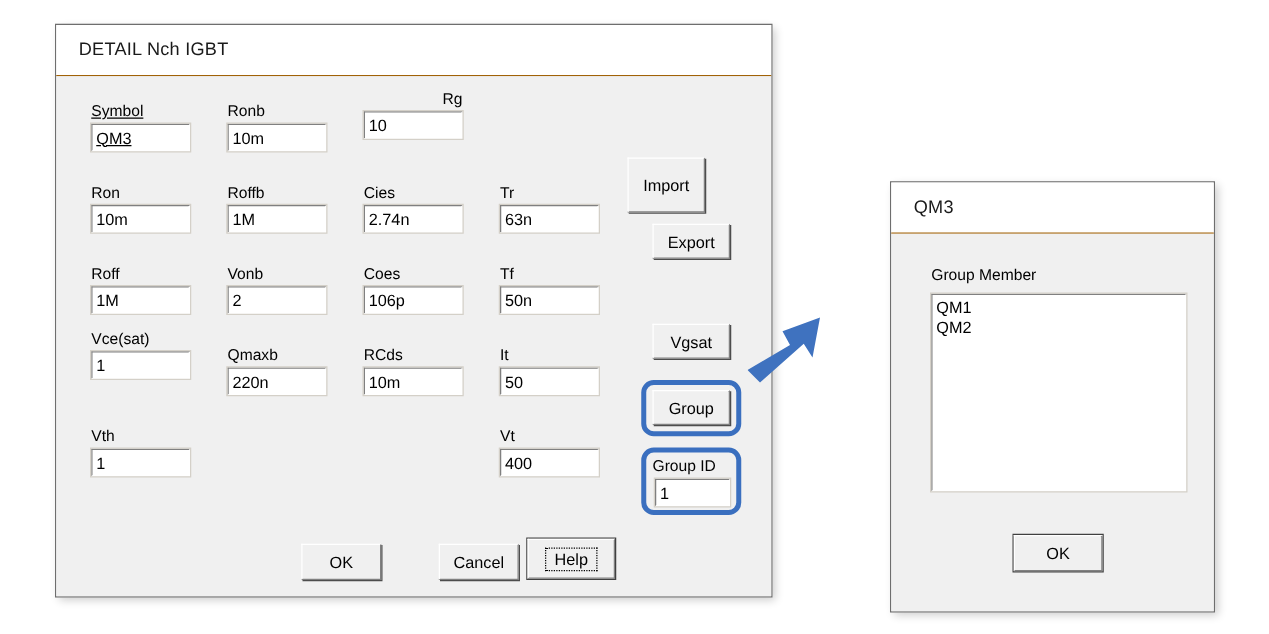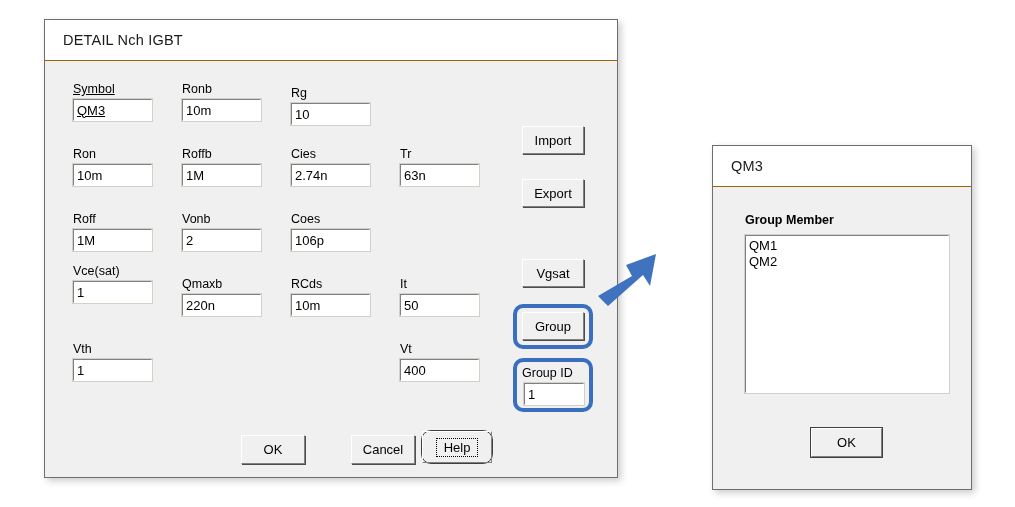--- a/index.html
+++ b/index.html
@@ -178,21 +178,21 @@
     <div class="dlg-body">
 
       <div class="field" style="left:28px; top:21px; width:79px;text-decoration:underline;">
         <div class="field-label">Symbol</div>
         <div class="textbox">QM3</div>
       </div>
       <div class="field" style="left:137px; top:21px; width:79px;">
         <div class="field-label">Ronb</div>
         <div class="textbox">10m</div>
       </div>
-      <div class="field" style="left:246px; top:25px; width:79px;">
+      <div class="field" style="left:246px; top:11px; width:79px;text-align:right;">
         <div class="field-label">Rg</div>
         <div class="textbox">10</div>
       </div>
 
       <div class="field" style="left:28px; top:86px; width:79px;">
         <div class="field-label">Ron</div>
         <div class="textbox">10m</div>
       </div>
       <div class="field" style="left:137px; top:86px; width:79px;">
         <div class="field-label">Roffb</div>
@@ -212,20 +212,24 @@
         <div class="textbox">1M</div>
       </div>
       <div class="field" style="left:137px; top:151px; width:79px;">
         <div class="field-label">Vonb</div>
         <div class="textbox">2</div>
       </div>
       <div class="field" style="left:246px; top:151px; width:79px;">
         <div class="field-label">Coes</div>
         <div class="textbox">106p</div>
       </div>
+      <div class="field" style="left:355px; top:151px; width:79px;">
+        <div class="field-label">Tf</div>
+        <div class="textbox">50n</div>
+      </div>
 
       <div class="field" style="left:28px; top:203px; width:79px;">
         <div class="field-label">Vce(sat)</div>
         <div class="textbox">1</div>
       </div>
       <div class="field" style="left:137px; top:216px; width:79px;">
         <div class="field-label">Qmaxb</div>
         <div class="textbox">220n</div>
       </div>
       <div class="field" style="left:246px; top:216px; width:79px;">
@@ -239,21 +243,21 @@
 
       <div class="field" style="left:28px; top:281px; width:79px;">
         <div class="field-label">Vth</div>
         <div class="textbox">1</div>
       </div>
       <div class="field" style="left:355px; top:281px; width:79px;">
         <div class="field-label">Vt</div>
         <div class="textbox">400</div>
       </div>
 
-      <div class="btn" style="left:477px; top:65px; width:62px; height:28px;">
+      <div class="btn" style="left:457px; top:65px; width:62px; height:44px;">
         <span>Import</span>
       </div>
       <div class="btn" style="left:477px; top:118px; width:62px; height:28px;">
         <span>Export</span>
       </div>
       <div class="btn" style="left:477px; top:198px; width:62px; height:28px;">
         <span>Vgsat</span>
       </div>
       <div class="btn" style="left:477px; top:251px; width:62px; height:28px;">
         <span>Group</span>
@@ -261,21 +265,21 @@
 
       <div class="gid-label" style="left:477px; top:305px;">Group ID</div>
       <div class="textbox" style="position:absolute; left:479px; top:322px; width:60px;">1</div>
 
       <div class="btn" style="left:196px; top:374px; width:64px; height:29px;">
         <span>OK</span>
       </div>
       <div class="btn" style="left:306px; top:374px; width:64px; height:29px;">
         <span>Cancel</span>
       </div>
-      <div class="btn default-btn" style="left:373px; top:369px; width:72px; height:34px; left:376px;border-radius:10px;">
+      <div class="btn default-btn" style="left:373px; top:369px; width:72px; height:34px; left:376px;">
         <span class="inner">
           <span class="focus-rect">
             <span>Help</span>
           </span>
         </span>
       </div>
 
       <div class="hl-ring" style="left:468px; top:243px; width:80px; height:45px;"></div>
       <div class="hl-ring" style="left:468px; top:297px; width:80px; height:54px;"></div>
 
@@ -286,21 +290,21 @@
     <polygon points="0,48 34,28 28,17 58,6 52,38 45,27 10,58" fill="#3f72bf"></polygon>
   </svg>
 
   <div class="dialog" id="group-dialog" style="left:712px; top:145px; width:260px; height:345px;">
 
     <div class="dlg-titlebar">
       <span class="dlg-title">QM3</span>
     </div>
 
     <div class="dlg-body">
-      <div class="field-label" style="position:absolute; left:32px; top:26px;font-weight:bold;">Group Member</div>
+      <div class="field-label" style="position:absolute; left:32px; top:26px;">Group Member</div>
 
       <div class="listbox" style="position:absolute; left:32px; top:48px; width:204px; height:158px;">
         <div class="listitem">QM1</div>
         <div class="listitem">QM2</div>
       </div>
 
       <div class="btn default-btn" style="left:97px; top:240px; width:73px; height:31px;">
         <span class="inner">
           <span>OK</span>
         </span>

